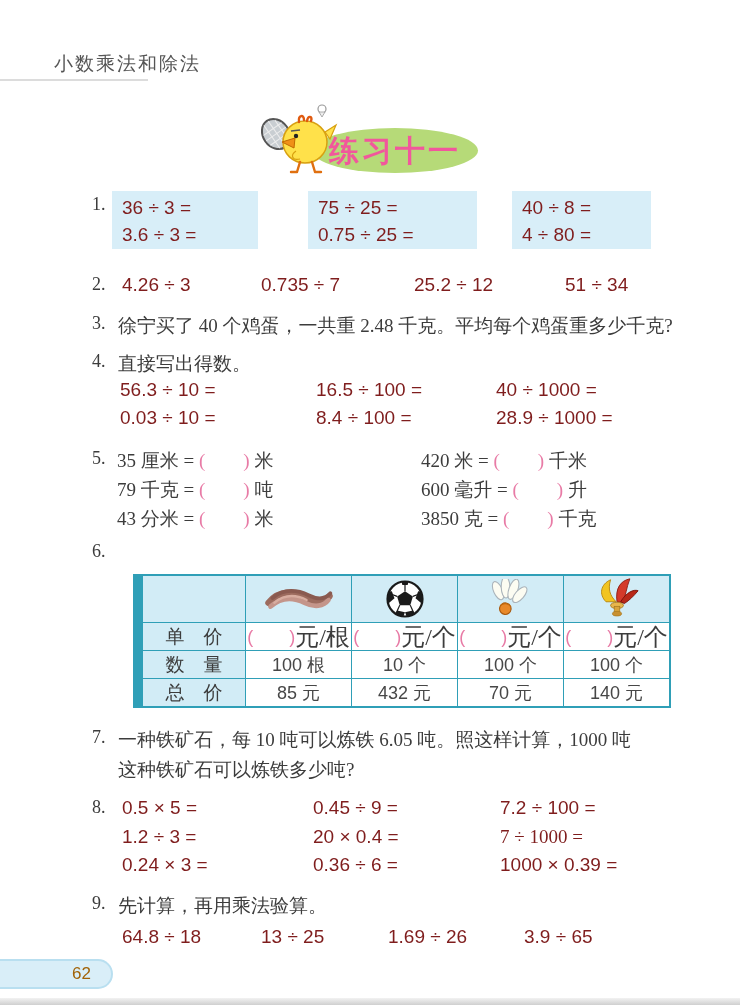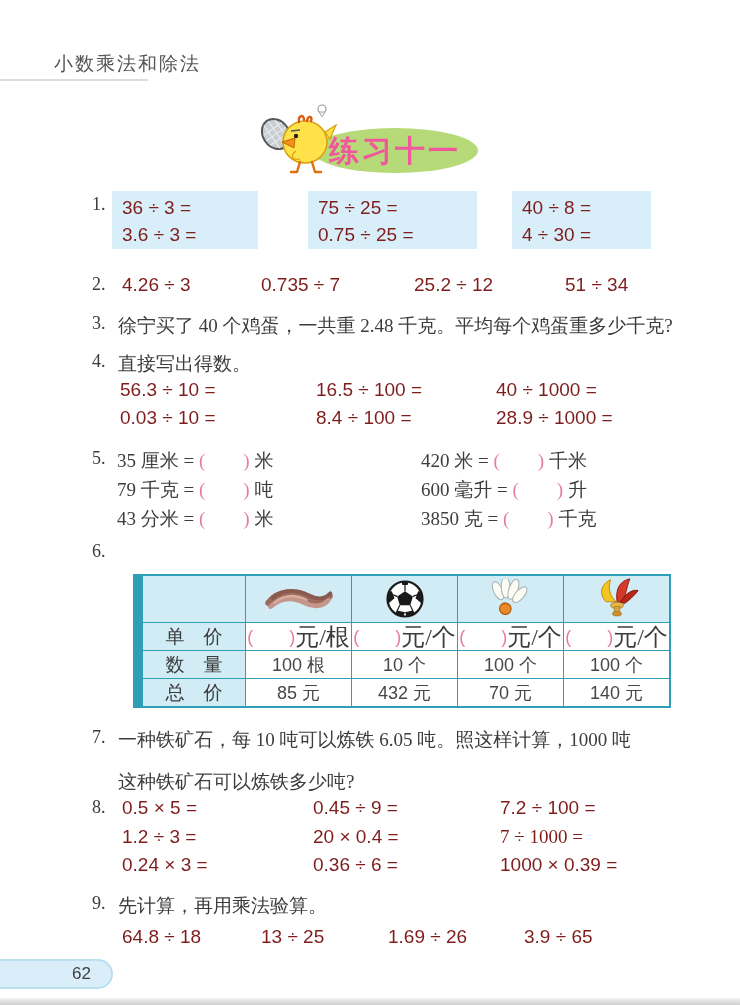--- a/index.html
+++ b/index.html
@@ -34,21 +34,21 @@
   .tcell { background:#ffffff; display:flex; align-items:center; justify-content:center; font-size:18px; color:#474747; white-space:pre; }
   .tblue { background:#d2ecf6; }
   .tlabel { font-family:"Liberation Serif", serif; font-size:19px; color:#3c3c3c; }
   .tunit  { font-family:"Liberation Serif", serif; font-size:24px; color:#3c3c3c; }
 
   .page-pill {
     position:absolute; left:0; top:959px; width:113px; height:30px;
     background:#d9eef8; border:2px solid #b9dff0; border-left:none;
     border-radius:0 17px 17px 0; box-sizing:border-box;
     display:flex; align-items:center; justify-content:flex-end;
-    padding-right:20px; font-size:17px; color:#404040;
+    padding-right:20px; font-size:17px; color:#a16207;
   }
   .bottom-edge { position:absolute; left:0; top:998px; width:740px; height:7px;
     background:linear-gradient(#f2f2f2,#cfcfcf); }
 </style>
 </head>
 <body>
 
 <div class="page">
 
   <div class="abs ch chapter" style="left:54px;top:51px;">小数乘法和除法</div>
@@ -89,21 +89,21 @@
   <div class="bluebox" style="left:112px;top:191px;width:146px;">
     <div class="eq">36 ÷ 3 =</div>
     <div class="eq">3.6 ÷ 3 =</div>
   </div>
   <div class="bluebox" style="left:308px;top:191px;width:169px;">
     <div class="eq">75 ÷ 25 =</div>
     <div class="eq">0.75 ÷ 25 =</div>
   </div>
   <div class="bluebox" style="left:512px;top:191px;width:139px;">
     <div class="eq">40 ÷ 8 =</div>
-    <div class="eq">4 ÷ 30 =</div>
+    <div class="eq">4 ÷ 80 =</div>
   </div>
 
   <div class="abs num" style="left:92px;top:274px;">2.</div>
   <div class="abs eq" style="left:122px;top:274px;">4.26 ÷ 3</div>
   <div class="abs eq" style="left:261px;top:274px;">0.735 ÷ 7</div>
   <div class="abs eq" style="left:414px;top:274px;">25.2 ÷ 12</div>
   <div class="abs eq" style="left:565px;top:274px;">51 ÷ 34</div>
 
   <div class="abs num" style="left:92px;top:313px;">3.</div>
   <div class="abs ch" style="left:118px;top:313px;">徐宁买了 40 个鸡蛋，一共重 2.48 千克。平均每个鸡蛋重多少千克?</div>
@@ -200,21 +200,21 @@
 
     <div class="tcell tblue tlabel">总　价</div>
     <div class="tcell">85 元</div>
     <div class="tcell">432 元</div>
     <div class="tcell">70 元</div>
     <div class="tcell">140 元</div>
   </div>
 
   <div class="abs num" style="left:92px;top:727px;">7.</div>
   <div class="abs ch" style="left:118px;top:727px;">一种铁矿石，每 10 吨可以炼铁 6.05 吨。照这样计算，1000 吨</div>
-  <div class="abs ch" style="left:118px;top:757px;margin-top:12px;">这种铁矿石可以炼铁多少吨?</div>
+  <div class="abs ch" style="left:118px;top:757px;">这种铁矿石可以炼铁多少吨?</div>
 
   <div class="abs num" style="left:92px;top:797px;">8.</div>
   <div class="abs eq" style="left:122px;top:797px;">0.5 × 5 =</div>
   <div class="abs eq" style="left:313px;top:797px;">0.45 ÷ 9 =</div>
   <div class="abs eq" style="left:500px;top:797px;">7.2 ÷ 100 =</div>
   <div class="abs eq" style="left:122px;top:826px;">1.2 ÷ 3 =</div>
   <div class="abs eq" style="left:313px;top:826px;">20 × 0.4 =</div>
   <div class="abs eq" style="left:500px;top:826px;font-family:Liberation Serif, serif;">7 ÷ 1000 =</div>
   <div class="abs eq" style="left:122px;top:854px;">0.24 × 3 =</div>
   <div class="abs eq" style="left:313px;top:854px;">0.36 ÷ 6 =</div>

